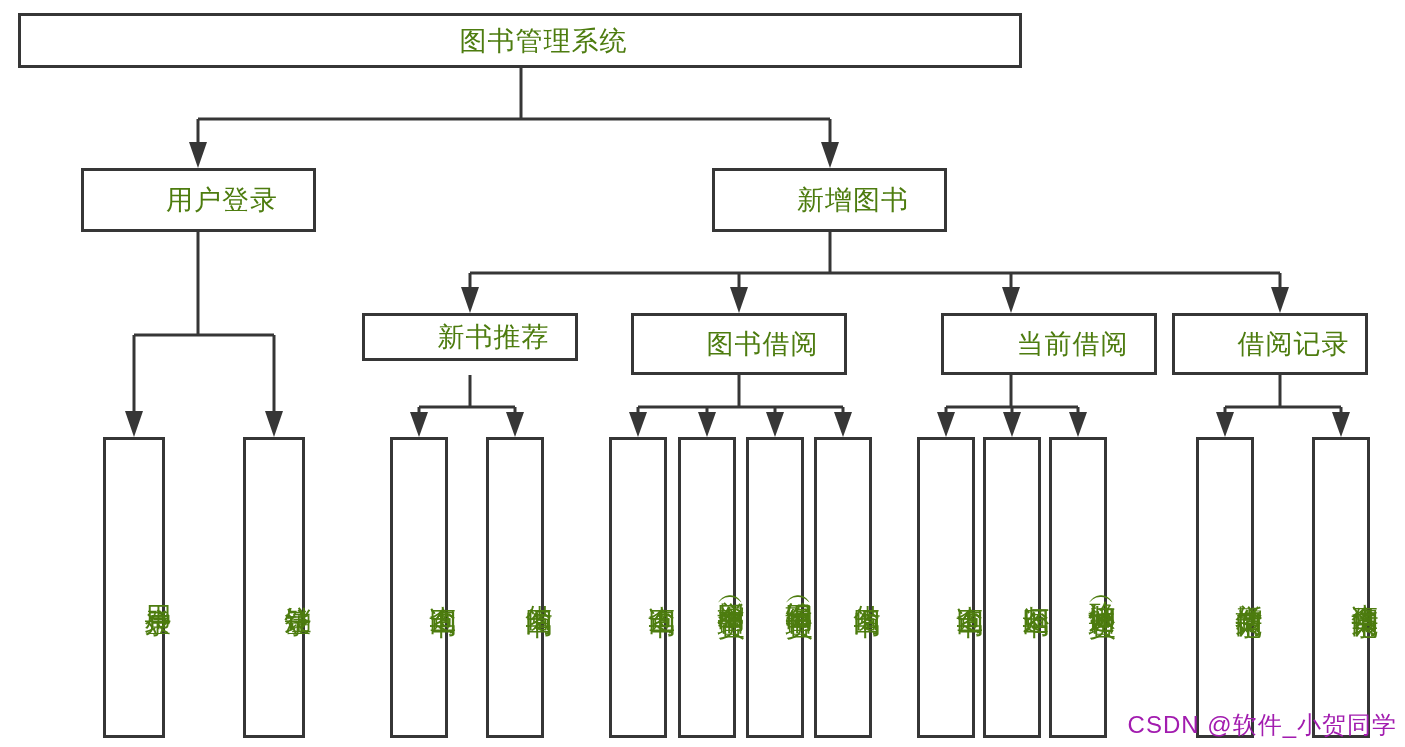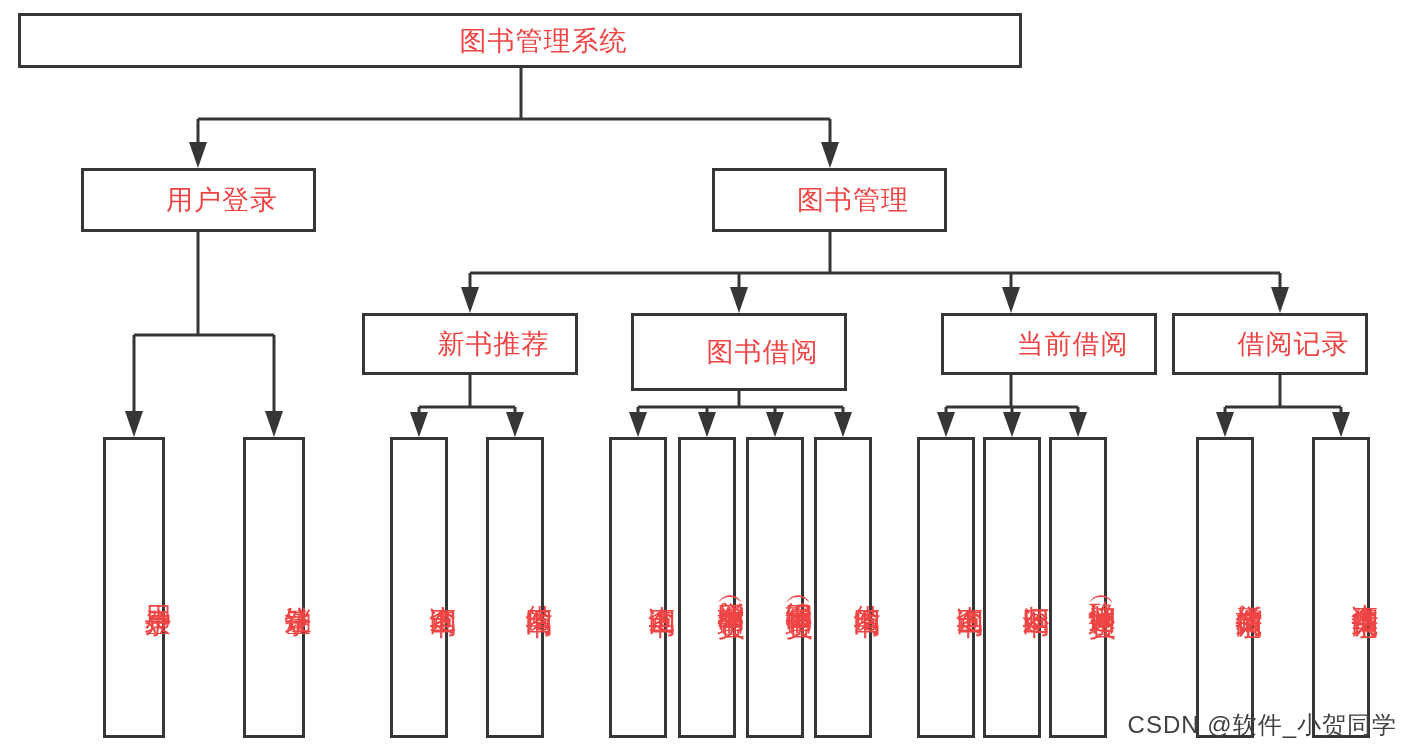--- a/index.html
+++ b/index.html
@@ -15,40 +15,40 @@
   .node{
     position:absolute;
     box-sizing:border-box;
     background:#ffffff;
     border:3px solid #363636;
     display:flex;
     align-items:center;
     justify-content:center;
     font-size:27px;
     letter-spacing:1px;
-    color:#ef4444;
+    color:#4d7c0f;
     z-index:2;
     white-space:nowrap;
     padding-left:47px;
   }
   .vbox{
     writing-mode:vertical-rl;
     text-orientation:mixed;
     letter-spacing:2px;
     font-size:27px;
     line-height:1;
     white-space:normal;
   }
   .watermark{
     position:absolute;
     right:8px;
     bottom:6px;
     font-size:24px;
     letter-spacing:1px;
-    color:#404040;
+    color:#a21caf;
     z-index:10;
     font-family:"Liberation Sans", sans-serif;
   }
 </style>
 </head>
 <body>
 
 <div class="stage">
 
   <svg class="wires" width="1405" height="747" viewBox="0 0 1405 747">
@@ -120,24 +120,24 @@
       <polygon points="1069,412 1087,412 1078,437"></polygon>
 
       <polygon points="1216,412 1234,412 1225,437"></polygon>
       <polygon points="1332,412 1350,412 1341,437"></polygon>
     </g>
   </svg>
 
   <div class="node" style="left:18px;top:13px;width:1004px;height:55px;">图书管理系统</div>
 
   <div class="node" style="left:81px;top:168px;width:235px;height:64px;">用户登录</div>
-  <div class="node" style="left:712px;top:168px;width:235px;height:64px;">图书管理</div>
+  <div class="node" style="left:712px;top:168px;width:235px;height:64px;">新增图书</div>
 
-  <div class="node" style="left:362px;top:313px;width:216px;height:62px;text-align:center;">新书推荐</div>
-  <div class="node" style="left:631px;top:313px;width:216px;height:78px;">图书借阅</div>
+  <div class="node" style="left:362px;top:313px;width:216px;height:48px;text-align:center;">新书推荐</div>
+  <div class="node" style="left:631px;top:313px;width:216px;height:62px;">图书借阅</div>
   <div class="node" style="left:903px;top:313px;width:216px;height:62px;margin-left:38px;">当前借阅</div>
   <div class="node" style="left:1172px;top:313px;width:196px;height:62px;">借阅记录</div>
 
   <div class="node vbox" style="left:103px;top:437px;width:62px;height:301px;">用户登录</div>
   <div class="node vbox" style="left:243px;top:437px;width:62px;height:301px;">注销登录</div>
 
   <div class="node vbox" style="left:390px;top:437px;width:58px;height:301px;">查询图书</div>
   <div class="node vbox" style="left:486px;top:437px;width:58px;height:301px;">借阅图书</div>
 
   <div class="node vbox" style="left:609px;top:437px;width:58px;height:301px;">查询图书</div>

